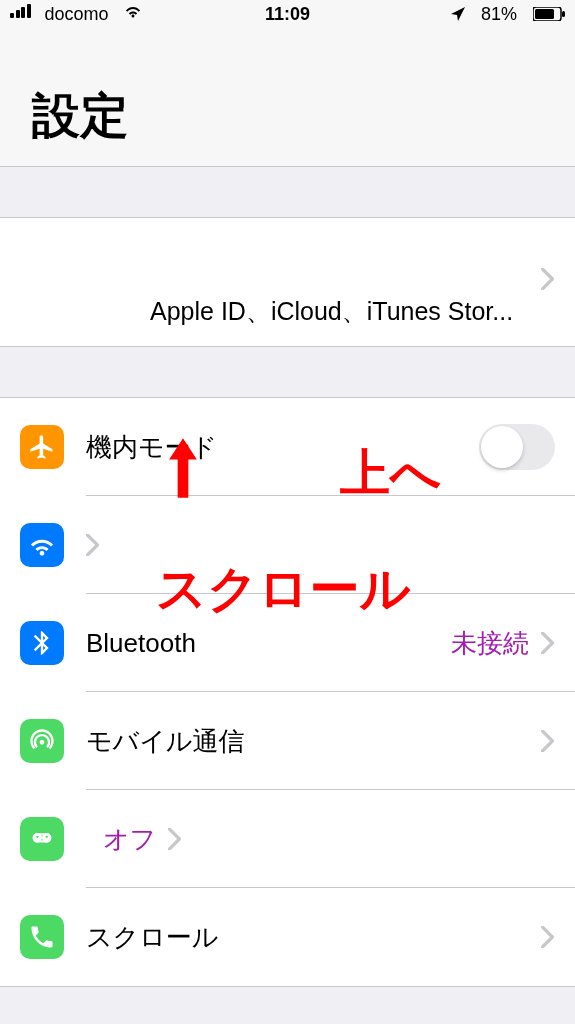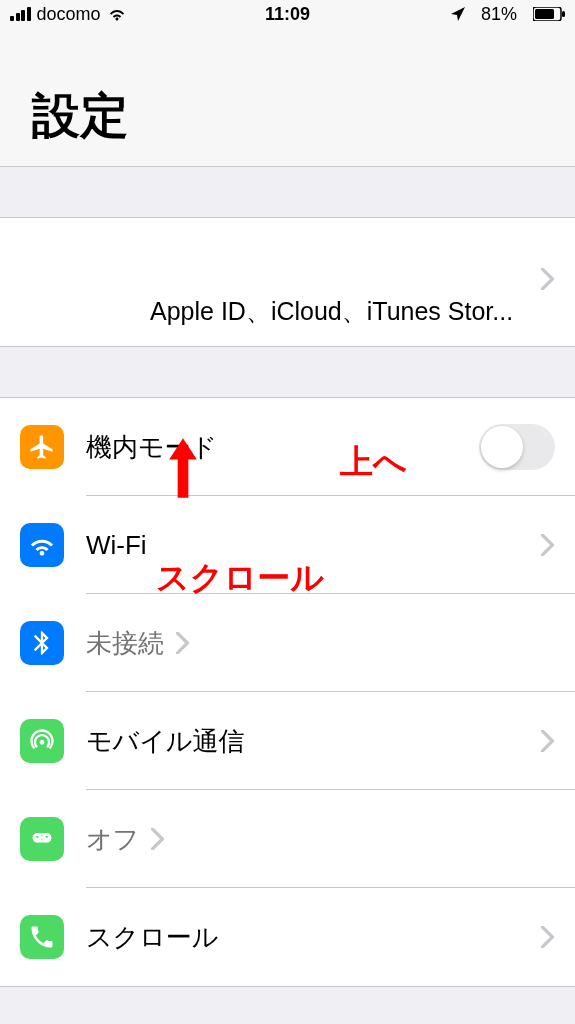--- a/index.html
+++ b/index.html
@@ -21,22 +21,22 @@
       display: flex;
       align-items: center;
       justify-content: space-between;
       padding: 0 10px;
       background: #f7f7f7;
       font-size: 18px;
       font-weight: 500;
     }
     .status-left {
       display: flex;
-      align-items: center;
-      gap: 6px;
+      align-items: flex-start;
+      gap: 14px;
     }
     .status-center {
       position: absolute;
       left: 50%;
       transform: translateX(-50%);
       font-weight: 600;
     }
     .status-right {
       display: flex;
       align-items: center;
@@ -116,22 +116,23 @@
       justify-content: center;
     }
     .row-label {
       font-size: 26px;
       font-weight: 400;
       color: #000;
       flex: 1;
     }
     .row-detail {
       font-size: 26px;
-      color: #737373;
+      color: #a21caf;
       margin-right: 12px;
+      margin-left: 17px;
     }
     .chevron {
       color: #c7c7cc;
       font-size: 20px;
       display: flex;
     }
     .toggle {
       width: 76px;
       height: 46px;
       background: #e9e9eb;
@@ -146,21 +147,21 @@
       top: 2px;
       width: 42px;
       height: 42px;
       background: #fff;
       border-radius: 50%;
       box-shadow: 0 2px 4px rgba(0,0,0,0.2);
     }
     .annotation {
       position: absolute;
       color: #ff0000;
-      font-size: 33px;
+      font-size: 50px;
       font-weight: 700;
       pointer-events: none;
       z-index: 100;
     }
     .annotation-arrow {
       left: 166px;
       top: 436px;
     }
     .annotation-up {
       left: 340px;
@@ -247,35 +248,35 @@
     <div class="toggle"></div>
     <div class="divider"></div>
   </div>
 
   <div class="row">
     <div class="row-icon" style="background:#007aff;">
       <svg class="app-icon-svg" viewBox="0 0 24 24">
           <path d="M12 21c1.1 0 2-.9 2-2s-.9-2-2-2-2 .9-2 2 .9 2 2 2zm-5.6-5.6l1.8 1.8C9.2 16.1 10.5 15.5 12 15.5s2.8.6 3.8 1.7l1.8-1.8C16 13.8 14.1 13 12 13s-4 .8-5.6 2.4zm-3.9-3.9l1.8 1.8C6.2 11.4 8.9 10 12 10s5.8 1.4 7.7 3.3l1.8-1.8C19 9 15.7 7.5 12 7.5S5 9 2.5 11.5z"></path>
         </svg>
     </div>
-    <span class="row-label">Wi-Fi</span>
     <span class="chevron">
       <svg width="14" height="22" viewBox="0 0 12 20">
           <path d="M1 1l9 9-9 9" stroke="#c7c7cc" stroke-width="3" fill="none" stroke-linecap="round" stroke-linejoin="round"></path>
         </svg>
     </span>
     <div class="divider"></div>
   </div>
 
   <div class="row">
     <div class="row-icon" style="background:#007aff;">
       <svg class="app-icon-svg" viewBox="0 0 24 24">
           <path d="M17.71 7.71L12 2h-1v7.59L6.41 5 5 6.41 10.59 12 5 17.59 6.41 19 11 14.41V22h1l5.71-5.71-4.3-4.29 4.3-4.29zM13 5.83l1.88 1.88L13 9.59V5.83zm1.88 10.46L13 18.17v-3.76l1.88 1.88z"></path>
         </svg>
     </div>
+    <span class="row-label">Bluetooth</span>
     <span class="row-detail">未接続</span>
     <span class="chevron">
       <svg width="14" height="22" viewBox="0 0 12 20">
           <path d="M1 1l9 9-9 9" stroke="#c7c7cc" stroke-width="3" fill="none" stroke-linecap="round" stroke-linejoin="round"></path>
         </svg>
     </span>
     <div class="divider"></div>
   </div>
 
   <div class="row">

